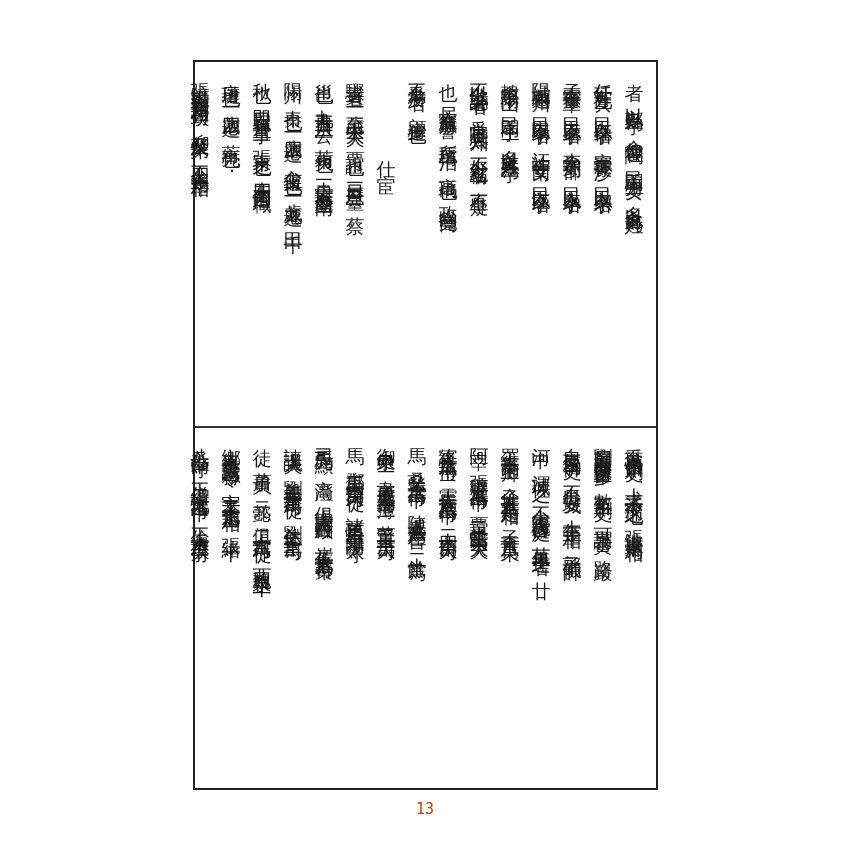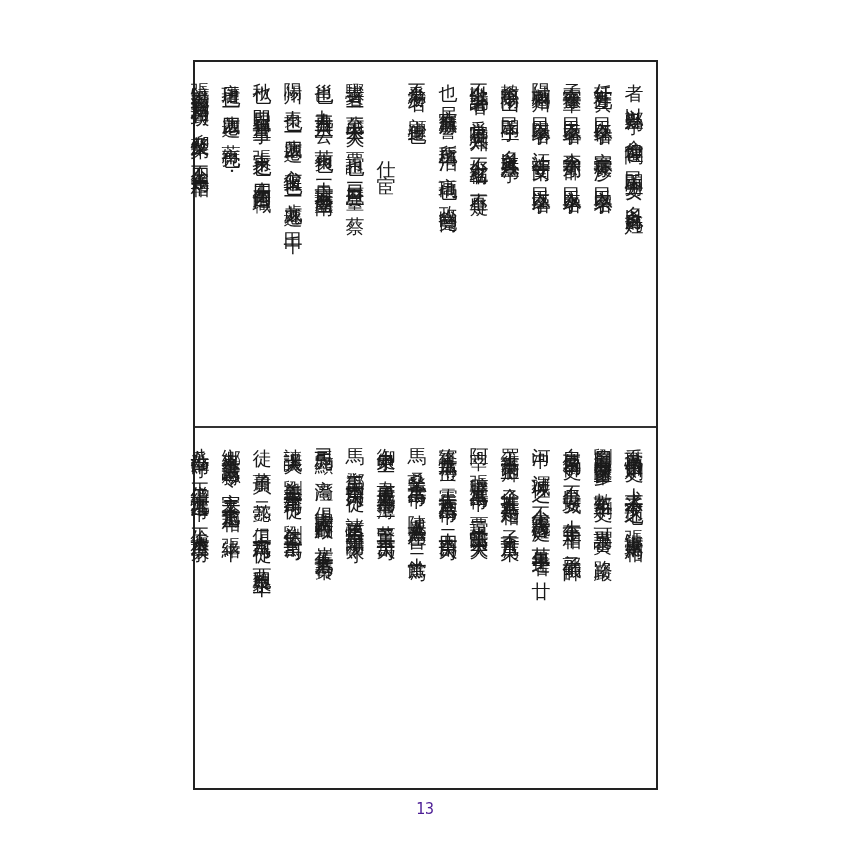--- a/index.html
+++ b/index.html
@@ -12,21 +12,21 @@
   .half { position:absolute; left:0; right:0; display:flex; flex-direction:row-reverse;
           justify-content:flex-start; padding:0 6px; box-sizing:border-box; }
   .half.top { top:6px; height:356px; }
   .half.bottom { top:371px; height:355px; }
   .col { width:31px; flex:0 0 31px; writing-mode:vertical-rl; text-orientation:upright;
          font-size:19px; line-height:31px; letter-spacing:2.6px; white-space:pre;
          text-align:left; }
   .col.heading { letter-spacing:14px; padding-top:78px; font-size:19px; }
   .page-number { position:absolute; left:0; width:850px; top:800px; text-align:center;
                  font-family:"DejaVu Sans Mono","Liberation Mono",monospace;
-                 font-size:15px; color:#4c1d95; }
+                 font-size:15px; color:#c2410c; }
 </style>
 </head>
 <body>
 
 <div class="page-box">
   <div class="half top">
     <div class="col">者　以鄭爲字　俞偉在閩　民間生男女　多以俞爲姓</div>
     <div class="col">任延守九眞　民以任名子　宗慶守長沙　民以宗名子</div>
     <div class="col">孟宗守豫章　民以孟名子　李氷守蜀郡　民以氷名子</div>
     <div class="col">陽城刺道州　民以陽名子　江祚守安南　民以江名子</div>

